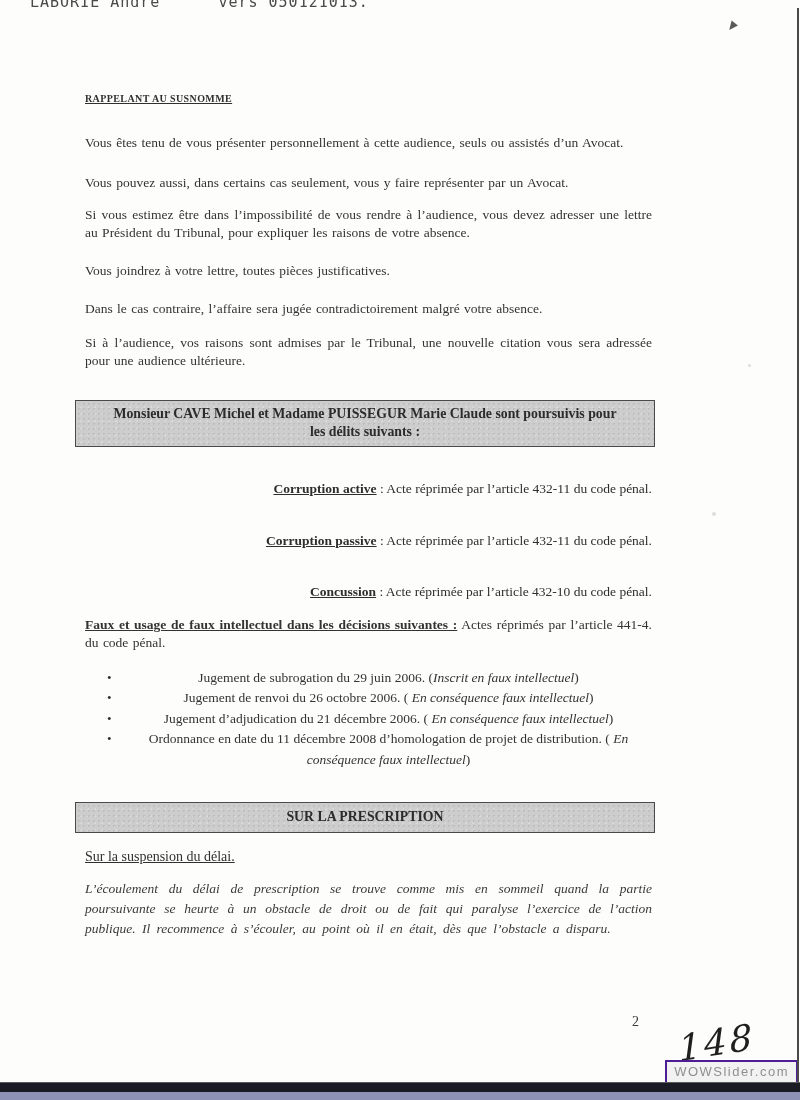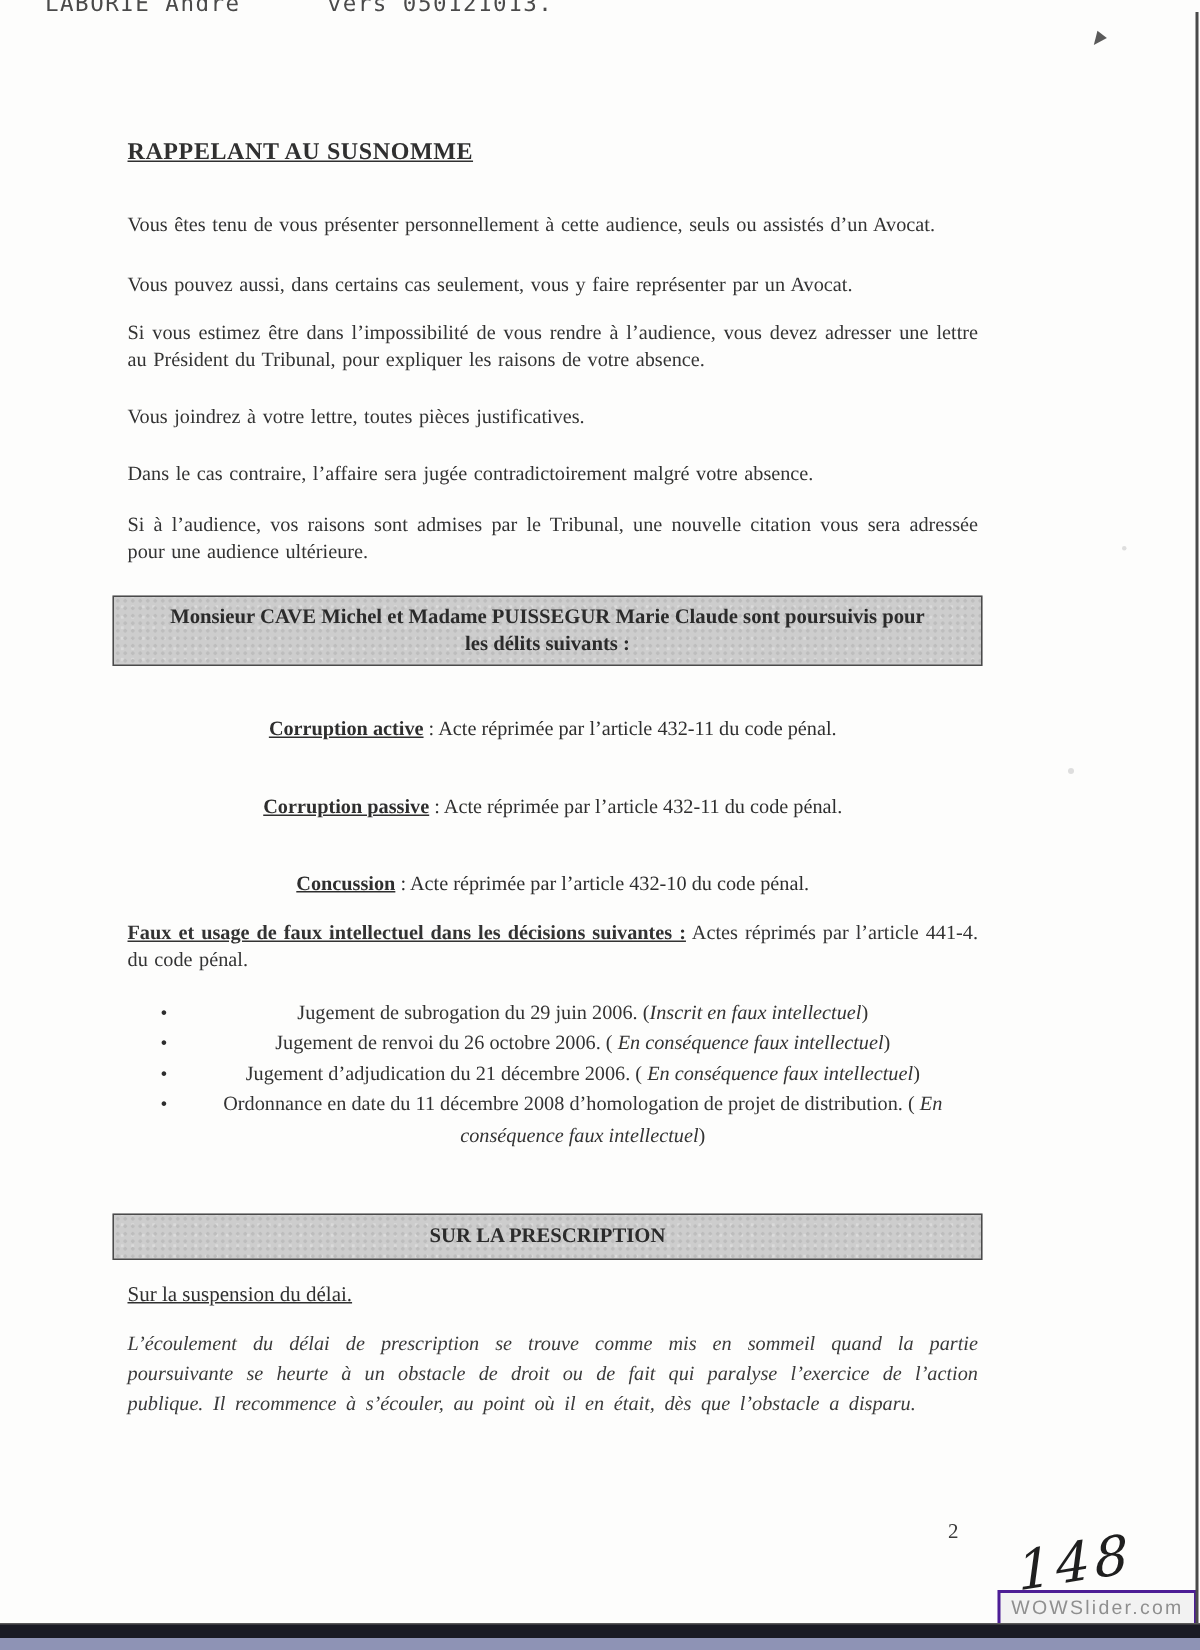--- a/index.html
+++ b/index.html
@@ -18,41 +18,41 @@
   }
   .scan-header .hdr-right{margin-left:58px;}
   
   .corner-mark{
     position:absolute;left:728px;top:22px;width:0;height:0;
     border-left:4px solid transparent;border-right:4px solid transparent;
     border-top:9px solid #3d3d3d;transform:rotate(38deg);opacity:.85;
   }
   .content{position:absolute;left:85px;top:0;width:567px;}
   .doc-heading{
-    margin:93px 0 0;font-size:16px;font-weight:bold;letter-spacing:.4px;
+    margin:93px 0 0;font-size:10px;font-weight:bold;letter-spacing:.4px;
     text-decoration:underline;color:#303030;
   }
   .para{
     margin:0;font-size:13.5px;line-height:1.33;text-align:justify;
     word-spacing:1px;color:#333333;
   }
   .mt30{margin-top:30px;} .mt22{margin-top:22px;} .mt20{margin-top:20px;}
   .mt16{margin-top:16px;} .mt14{margin-top:14px;}
   .shaded-box{
-    margin-top:20px;margin-left:-10px;width:580px;box-sizing:border-box;
+    margin-top:30px;margin-left:-10px;width:580px;box-sizing:border-box;
     border:1px solid #4a4a4a;
     background-color:#cdcdcd;
     background-image:radial-gradient(#bdbdbd 1px,transparent 1px),
                      radial-gradient(#dadada 1px,transparent 1px);
     background-size:5px 5px,7px 7px;background-position:0 0,2px 3px;
     text-align:center;font-weight:bold;font-size:13.8px;line-height:1.35;
     padding:4px 34px;color:#2b2b2b;
   }
-  .shaded-box.single{margin-top:42px;padding:5px 10px;}
-  .charge{margin:0;font-size:13.5px;text-align:center;}
+  .shaded-box.single{margin-top:32px;padding:5px 10px;}
+  .charge{margin:0;font-size:13.5px;text-align:right;}
   .charge .label{font-weight:bold;text-decoration:underline;}
   .c1{margin-top:34px;} .c2{margin-top:36px;} .c3{margin-top:35px;}
   .faux .label{font-weight:bold;text-decoration:underline;}
   .bullet-list{margin:16px 0 0;padding:0 0 0 40px;list-style:none;}
   .bullet-list li{
     position:relative;font-size:13.5px;line-height:1.52;color:#333;
     text-align:center;
   }
   .bullet-list li::before{
     content:"\2022";position:absolute;left:-18px;top:0;font-size:13px;color:#2d2d2d;

